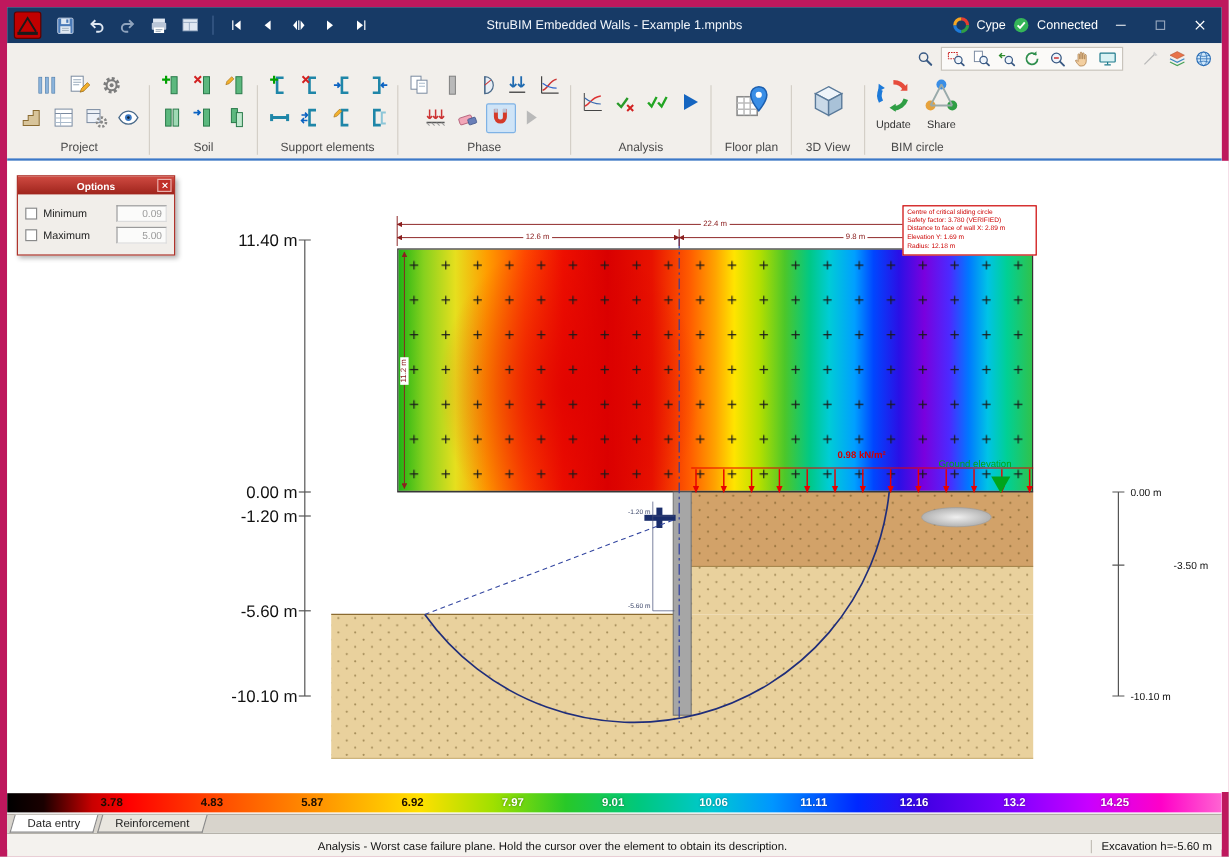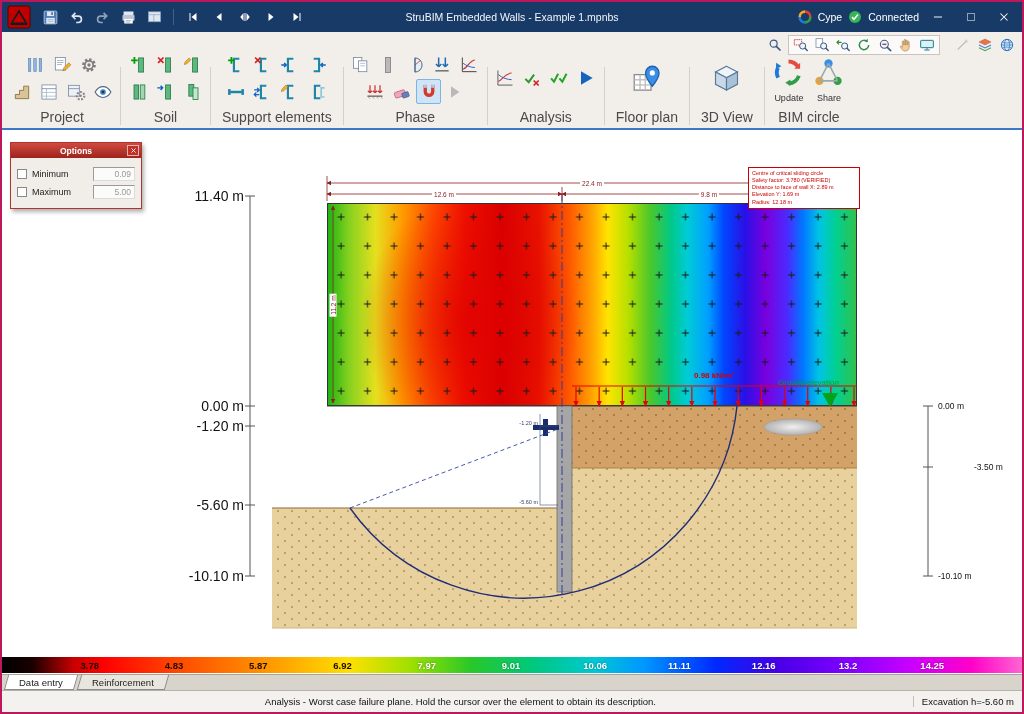--- a/index.html
+++ b/index.html
@@ -1,17 +1,17 @@
 <!DOCTYPE html>
 <html><head>
 <meta charset="utf-8">
 <style>
   html,body{margin:0;padding:0;background:#9a9a9a;font-family:"Liberation Sans",sans-serif;}
   *{box-sizing:border-box;}
-  .window{width:1024px;height:714px;border:2px solid #be185d;background:#fff;position:relative;display:flex;flex-direction:column;}
+  .window{width:1024px;height:714px;border:6px solid #be185d;background:#fff;position:relative;display:flex;flex-direction:column;}
 
   
   .titlebar{height:30px;background:#173a66;display:flex;align-items:center;color:#fff;position:relative;flex:0 0 auto;padding:0 4px;}
   .tb-group{display:flex;align-items:center;gap:2px;}
   .appicon{width:26px;height:24px;margin-right:4px;}
   .appicon svg{width:100%;height:100%;}
   .tbtn{width:24px;height:22px;background:transparent;border:none;padding:2px;cursor:pointer;display:flex;align-items:center;justify-content:center;}
   .tbtn svg{width:17px;height:17px;}
   .tbtn.nav svg{width:12px;height:12px;}
   .tsep{width:1px;height:16px;background:#3f618f;margin:0 5px;}
@@ -28,21 +28,21 @@
   .rgroup{display:flex;flex-direction:column;padding:0 3px;}
   .gicons{flex:1;display:flex;flex-direction:column;justify-content:center;gap:2px;}
   .grow{display:flex;gap:2px;justify-content:center;align-items:center;}
   .ribbon-icon{width:25px;height:25px;border:1px solid transparent;border-radius:2px;display:flex;align-items:center;justify-content:center;cursor:pointer;}
   .ribbon-icon svg{width:20px;height:20px;}
   .ribbon-icon.selected{background:#cfe4f7;border-color:#7fb2e5;}
   .rgroup.large .ribbon-icon{width:38px;height:38px;}
   .rgroup.large .ribbon-icon svg{width:31px;height:31px;}
   .bimitem{display:flex;flex-direction:column;align-items:center;gap:1px;}
   .bimcap{font-size:9px;color:#333;}
-  .glabel{text-align:center;font-size:14px;color:#4a4a4a;padding:2px 6px 3px 6px;white-space:nowrap;}
+  .glabel{text-align:center;font-size:10px;color:#4a4a4a;padding:2px 6px 3px 6px;white-space:nowrap;}
   .gdiv{width:1px;background:#d4cfc7;margin:18px 2px 3px 2px;}
   .quickbar{position:absolute;top:3px;right:5px;display:flex;align-items:center;gap:3px;}
   .qico{width:20px;height:18px;display:flex;align-items:center;justify-content:center;cursor:pointer;}
   .qico svg{width:16px;height:16px;}
   .qframe{display:flex;align-items:center;border:1px solid #c9c4bc;background:#fbfaf8;padding:0 2px;gap:1px;}
   .qright{display:flex;align-items:center;gap:2px;margin-left:10px;}
 
   
   .canvas{position:relative;width:1020px;height:526px;background:#fff;overflow:hidden;flex:0 0 auto;}
   .heatmap{position:absolute;left:325px;top:73px;width:530px;height:203px;border:1px solid #333;

